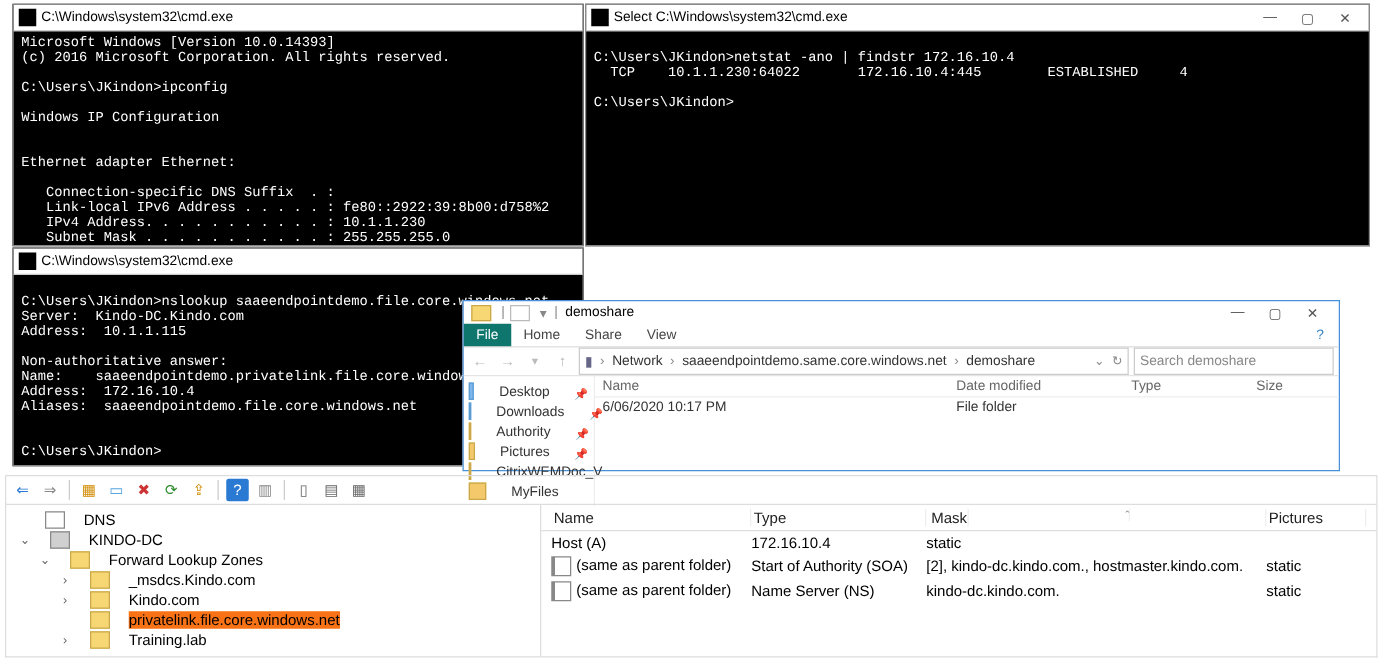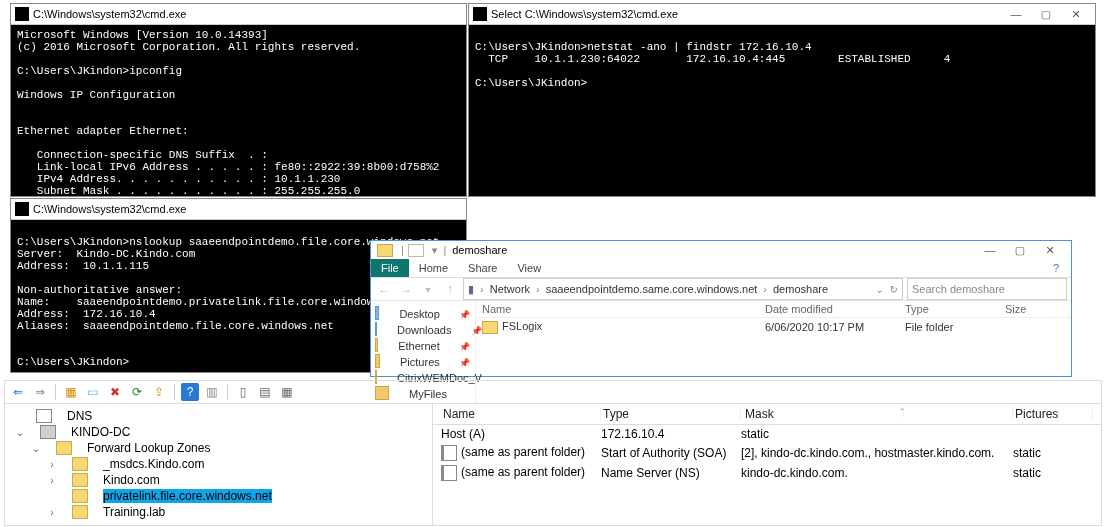--- a/index.html
+++ b/index.html
@@ -35,21 +35,21 @@
 .tbtn{width:18px;height:18px;display:flex;align-items:center;justify-content:center;font-size:12px}
 .tsep{width:1px;height:16px;background:#ccc;margin:0 2px}
 .dns-body{display:flex;border:1px solid #ddd;border-top:none;height:calc(100% - 24px)}
 .dns-tree{width:415px;padding:4px 6px;font-size:12px;border-right:1px solid #ddd}
 .tnode{display:flex;align-items:center;gap:15px;padding:1px 0}
 .twist{width:10px;text-align:center;color:#666;font-size:10px}
 .ticon{width:14px;height:12px;display:inline-block}
 .ticon.dns{background:#fff;border:1px solid #888}
 .ticon.server{background:#d0d0d0;border:1px solid #888}
 .ticon.folder{background:#f7d774;border:1px solid #caa84a}
-.tlabel.sel{background:#0ea5e9}
+.tlabel.sel{background:#f97316}
 .dns-table{flex:1;font-size:12px}
 .dt-head{display:grid;grid-template-columns:160px 140px 1fr 80px;padding:3px 8px;border-bottom:1px solid #ddd;color:#222}
 .dt-head span{border-right:1px solid #eee;padding-left:2px}
 .dt-row{display:grid;grid-template-columns:160px 140px 1fr 80px;padding:2px 8px;align-items:center}
 .rec-icon{width:12px;height:14px;background:#fff;border:1px solid #888;display:inline-block;margin-right:4px;vertical-align:middle;border-left:3px solid #888}
 .caret-box{margin-left:auto;display:flex;align-items:center;gap:6px;color:#888;font-size:10px}
 .sort-caret{color:#888;font-size:9px;margin-left:4px}
 </style>
 </head>
 <body>
@@ -163,21 +163,21 @@
           <span>Desktop</span>
           <span class="pin">📌</span>
         </div>
       <div class="qitem">
           <span class="qicon dl"></span>
           <span>Downloads</span>
           <span class="pin">📌</span>
         </div>
       <div class="qitem">
           <span class="qicon"></span>
-          <span>Ethernet</span>
+          <span>Authority</span>
           <span class="pin">📌</span>
         </div>
       <div class="qitem">
           <span class="qicon"></span>
           <span>Pictures</span>
           <span class="pin">📌</span>
         </div>
       <div class="qitem">
           <span class="qicon"></span>
           <span>CitrixWEMDoc_V</span>
@@ -188,21 +188,20 @@
         </div>
     </div>
     <div class="filelist">
       <div class="fl-head">
         <span>Name</span>
         <span>Date modified</span>
         <span>Type</span>
         <span>Size</span>
       </div>
       <div class="fl-row">
-        <span><span class="fold-icon"></span><span>FSLogix</span></span>
         <span>6/06/2020 10:17 PM</span>
         <span>File folder</span>
         <span></span>
       </div>
     </div>
   </div>
 </div>
 
 <div class="dns-section">
   <div class="dns-toolbar">

